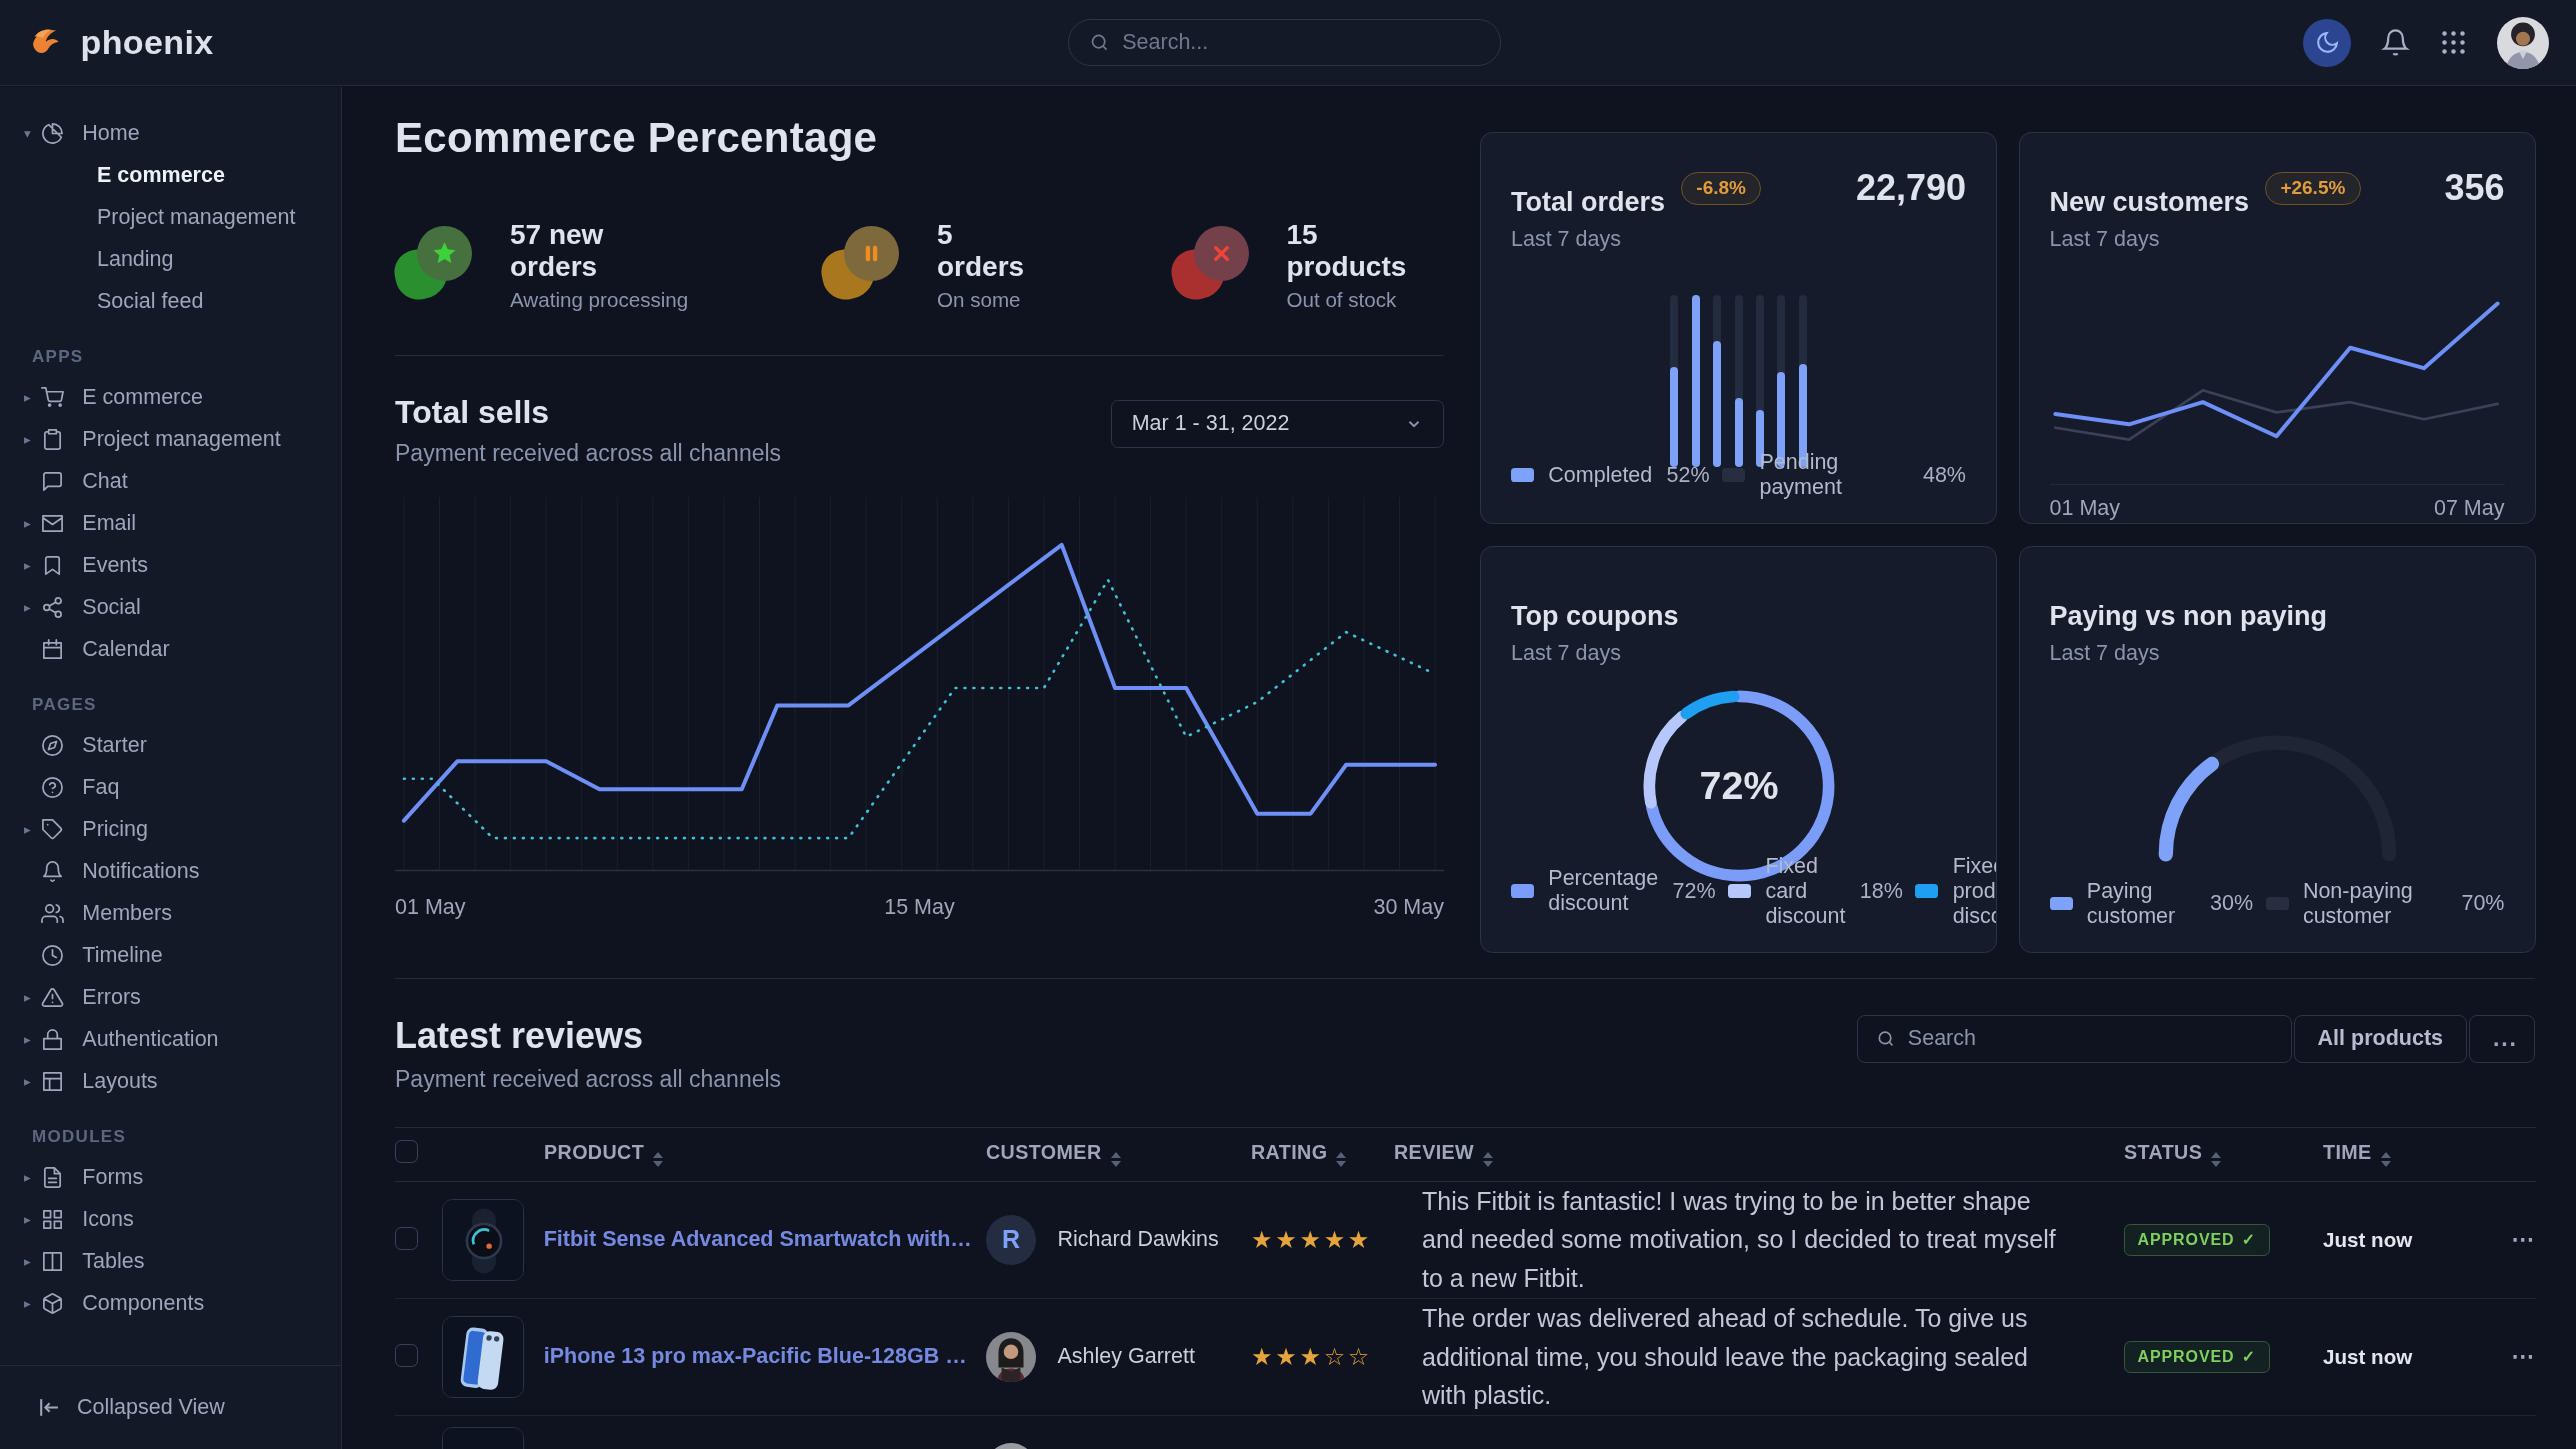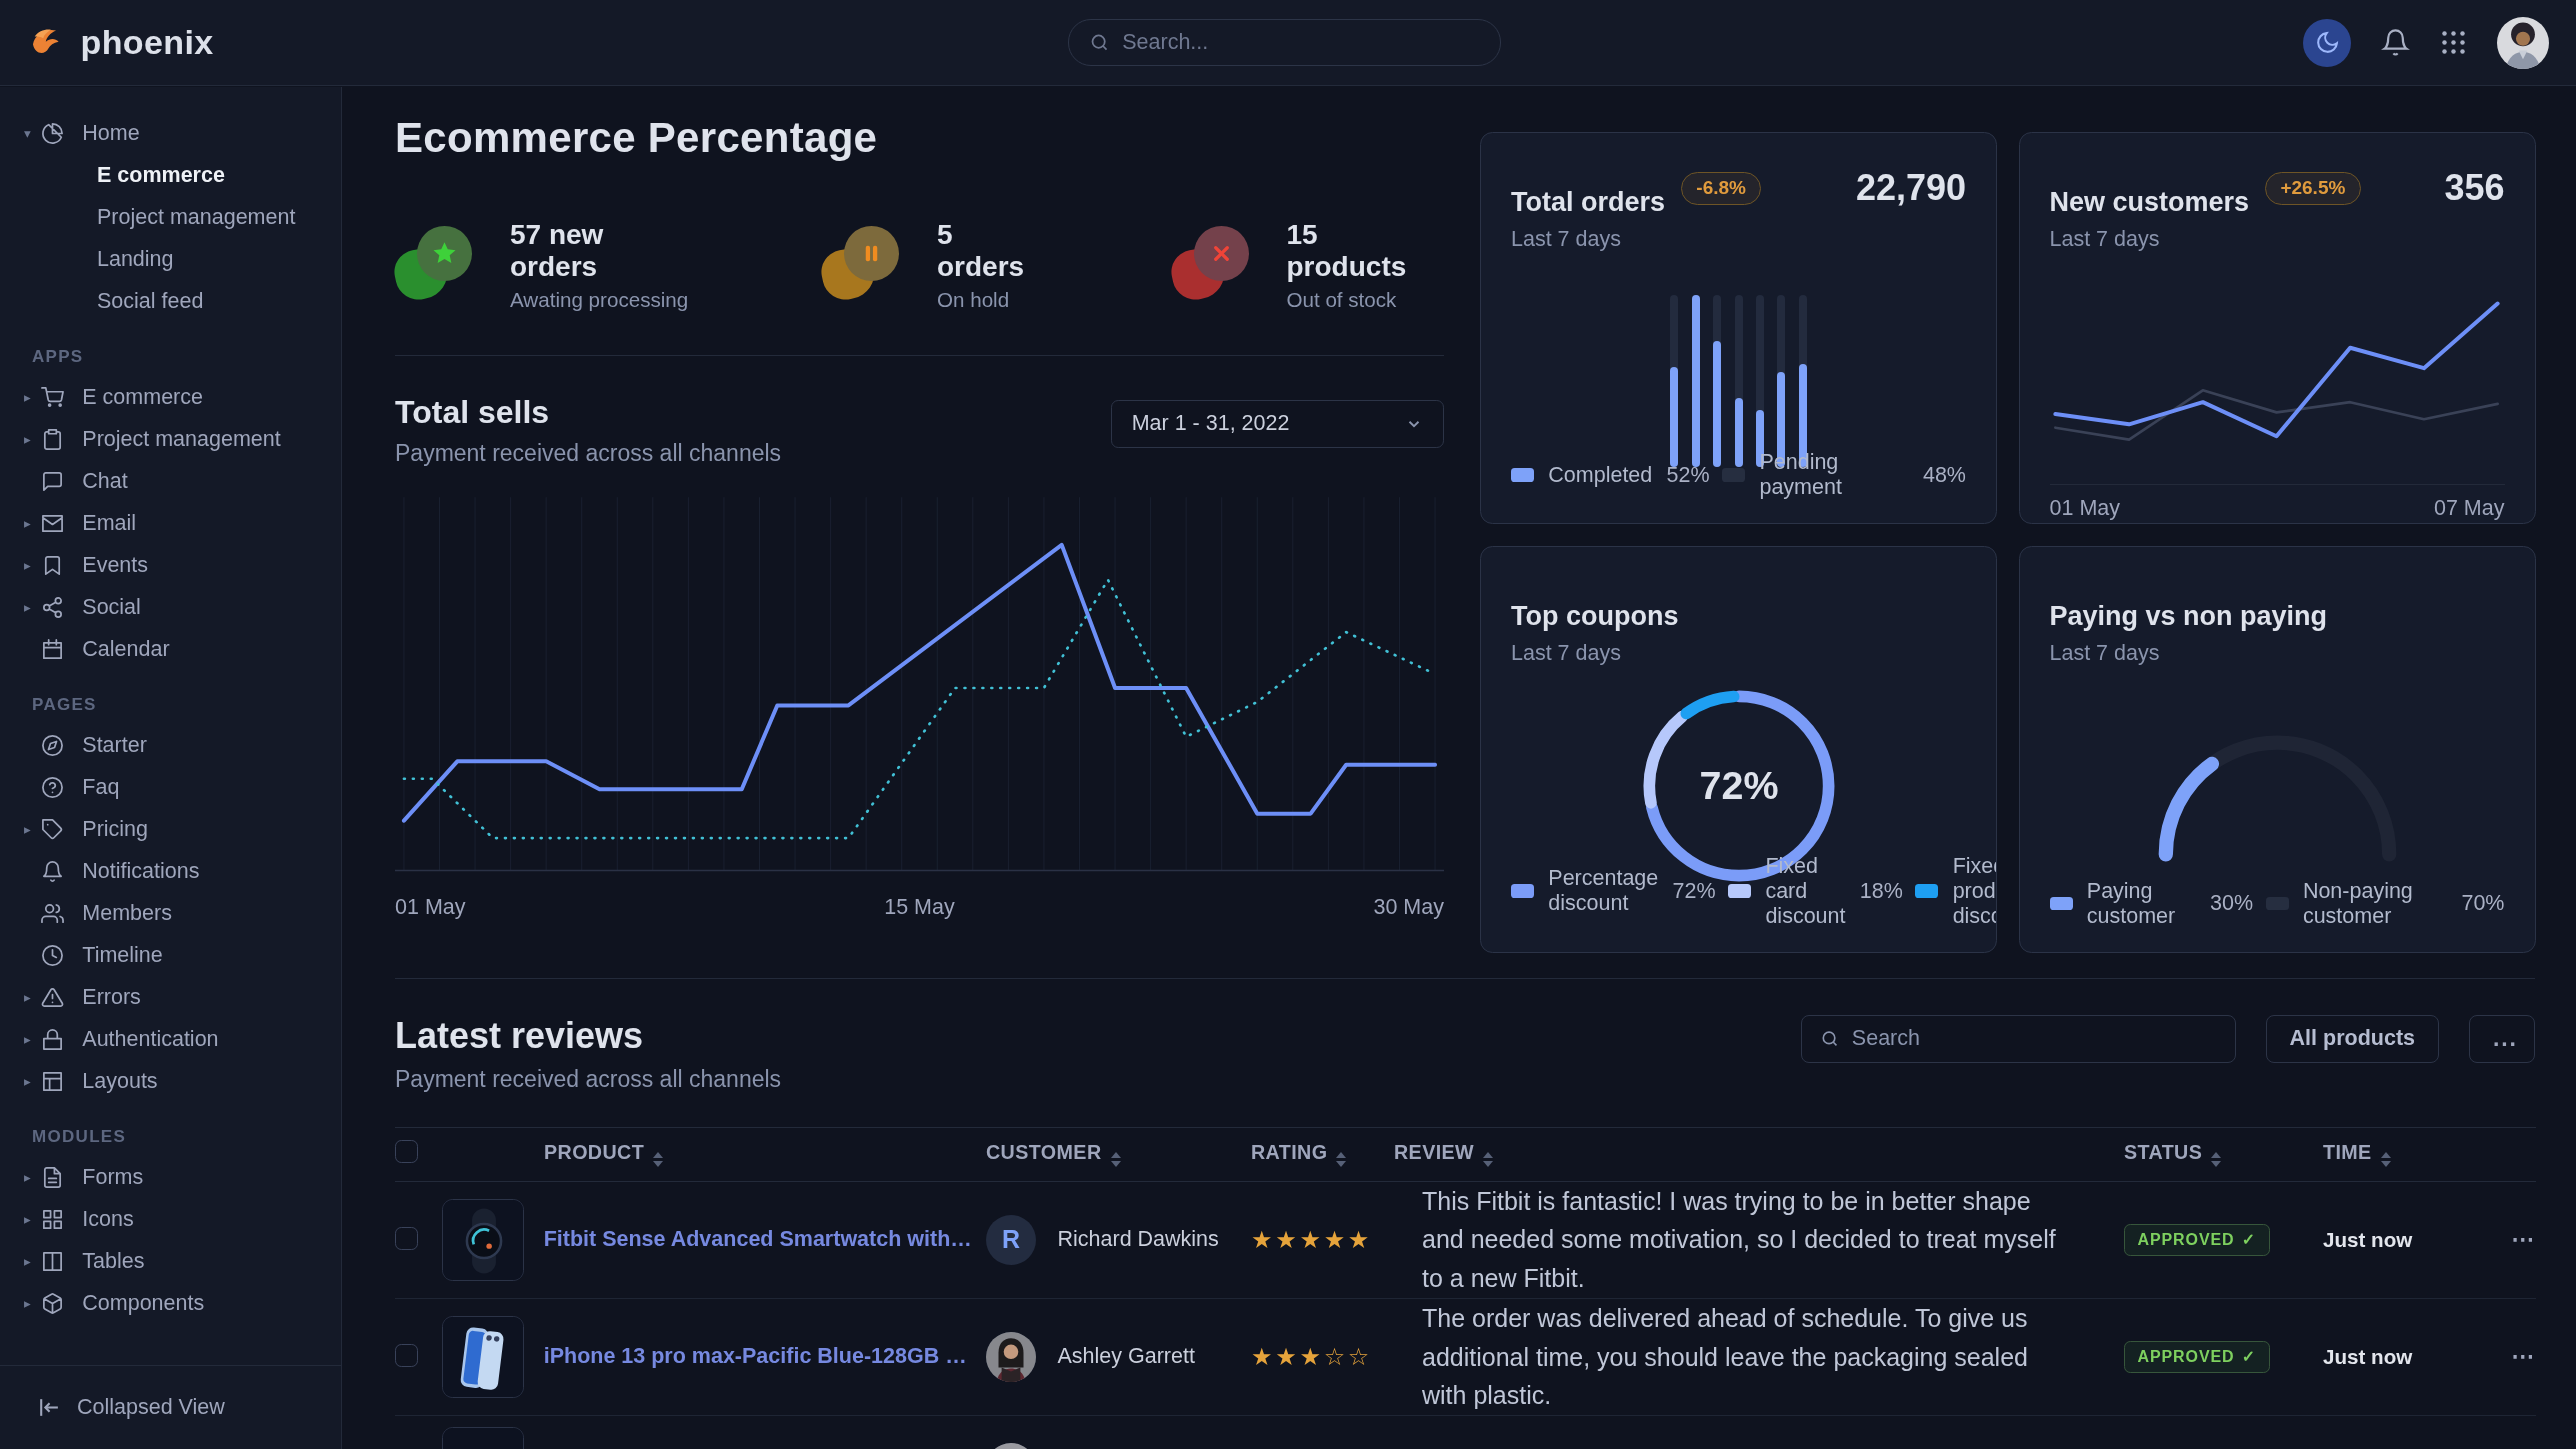--- a/index.html
+++ b/index.html
@@ -91,21 +91,21 @@
   .spark-wrap { margin-top:25px; }
   .spark-axis { border-top:0.9px solid #232a3a; margin-top:5.4px; padding-top:10.7px; display:flex;
                 justify-content:space-between; font-size:21.5px; color:#9fa6bc; }
 
   .donut-wrap { display:flex; justify-content:center; margin-top:16px; }
   .gauge-wrap { display:flex; justify-content:center; margin-top:47px; }
 
   
   .reviews { border-top:0.9px solid #232a3a; margin-top:25px; padding:36px 0 0 0; }
   .rev-head { display:flex; align-items:flex-start; }
-  .rev-controls { margin-left:auto; display:flex; gap:30px;align-items:center; }
+  .rev-controls { margin-left:auto; display:flex; gap:2px;align-items:center; }
   .rev-search { width:435px; height:48px; border:0.9px solid #2c3447; border-radius:8px; display:flex;
                 align-items:center; gap:12.5px; padding:0 18px; }
   .rev-search input { background:transparent; border:none; outline:none; color:#cbd0dd; font-size:21.5px;
                       font-family:"Liberation Sans",sans-serif; width:100%; }
   .rev-search input::placeholder { color:#8a94ad; }
   .btn-outline { height:48px; border:0.9px solid #2c3447; background:transparent; border-radius:8px;
                  color:#b6bdd1; font-size:21.5px; font-weight:600; padding:0 23px; cursor:pointer;
                  font-family:"Liberation Sans",sans-serif; }
   .btn-dots { width:66px; font-size:23px; font-weight:700; letter-spacing:1.8px; color:#9fa6bc; }
 
@@ -421,21 +421,21 @@
                 <div class="stat-blob" style="background: rgb(168, 119, 30);"></div>
                 <div class="stat-circle" style="background: rgb(125, 106, 60);">
                   <svg width="23" height="23" viewBox="0 0 24 24" fill="#f08c20">
                     <rect x="6" y="4" width="4.5" height="16" rx="2"></rect>
                     <rect x="13.5" y="4" width="4.5" height="16" rx="2"></rect>
                   </svg>
                 </div>
               </div>
               <div>
                 <div class="stat-val">5 orders</div>
-                <div class="stat-sub">On hold</div>
+                <div class="stat-sub">On some</div>
               </div>
             </div>
             <div class="stat">
               <div class="stat-art">
                 <div class="stat-blob" style="background: rgb(170, 47, 47);"></div>
                 <div class="stat-circle" style="background: rgb(116, 65, 75);">
                   <svg width="23" height="23" viewBox="0 0 24 24" fill="none" stroke="#f04438" stroke-width="3.4" stroke-linecap="round">
                     <line x1="6" y1="6" x2="18" y2="18"></line>
                     <line x1="18" y1="6" x2="6" y2="18"></line>
                   </svg>

